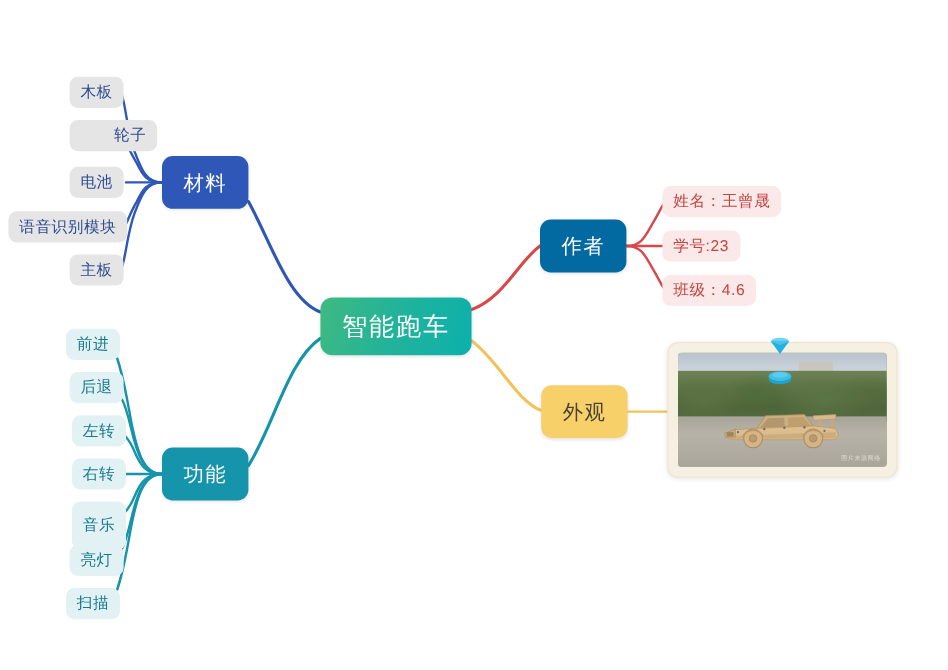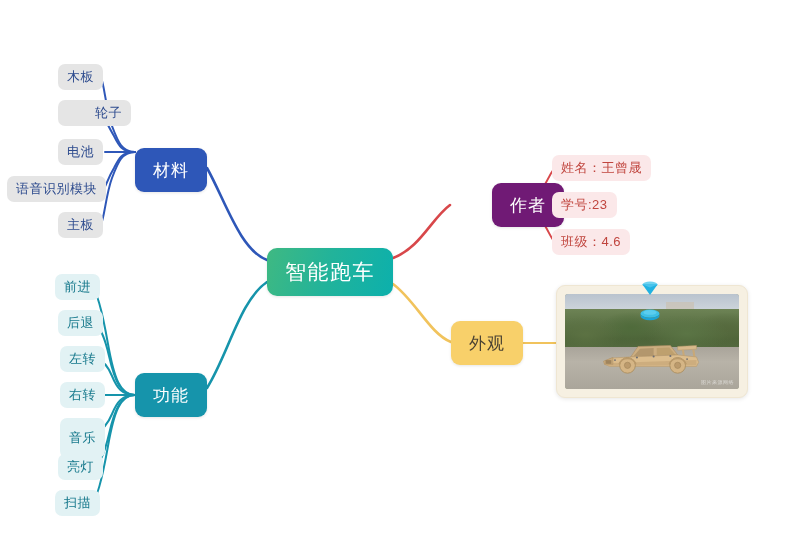--- a/index.html
+++ b/index.html
@@ -43,21 +43,21 @@
   
   .node-branch {
     border-radius: 9px;
     color: #ffffff;
     font-size: 17px;
     letter-spacing: 1px;
     box-shadow: 0 1px 3px rgba(0,0,0,0.10);
   }
   .branch-blue   { background: #2e57b8; }
   .branch-teal   { background: #1694ab; }
-  .branch-red    { background: #701a75; margin-left: 42px; }
+  .branch-red    { background: #0369a1; }
   .branch-yellow { background: #f8d06a; color: #4a4233; justify-content: center; }
 
   
   .node-leaf {
     border-radius: 7px;
     font-size: 13px;
     letter-spacing: 0.5px;
     padding: 0 9px;
   }
   .leaf-blue { background: #e5e5e5; color: #2d4b8e; }
@@ -157,21 +157,21 @@
     <path d="M522,205 C538,205 545,205 552,205" fill="none" stroke="#d8474a" stroke-width="2" stroke-linecap="round"></path>
     <path d="M522,205 C535,205 538,214 544,224 C550,234 552,240 555,242" fill="none" stroke="#d8474a" stroke-width="2" stroke-linecap="round"></path>
 
     <path d="M522,343 C540,343 545,343 556,343" fill="none" stroke="#f1c35c" stroke-width="2" stroke-linecap="round"></path>
   </svg>
 
   <div class="node node-root" style="left:267px; top:248px; width:126px; height:48px;">
     <span>智能跑车</span>
   </div>
 
-  <div class="node node-branch branch-blue" style="left:135px; top:148px; width:72px; height:44px;">
+  <div class="node node-branch branch-blue" style="left:135px; top:130px; width:72px; height:44px;">
     <span>材料</span>
   </div>
 
   <div class="node node-leaf leaf-blue" style="left:58px; top:64px; height:26px;">
     <span>木板</span>
   </div>
   <div class="node node-leaf leaf-blue" style="left:58px; top:100px; height:26px;padding-left:37px;">
     <span>轮子</span>
   </div>
   <div class="node node-leaf leaf-blue" style="left:58px; top:139px; height:26px;">

